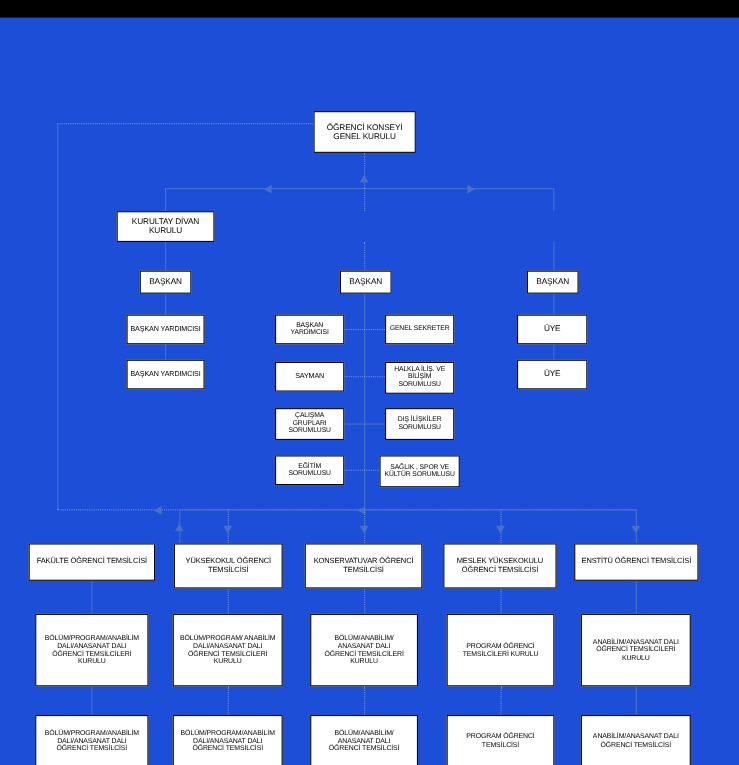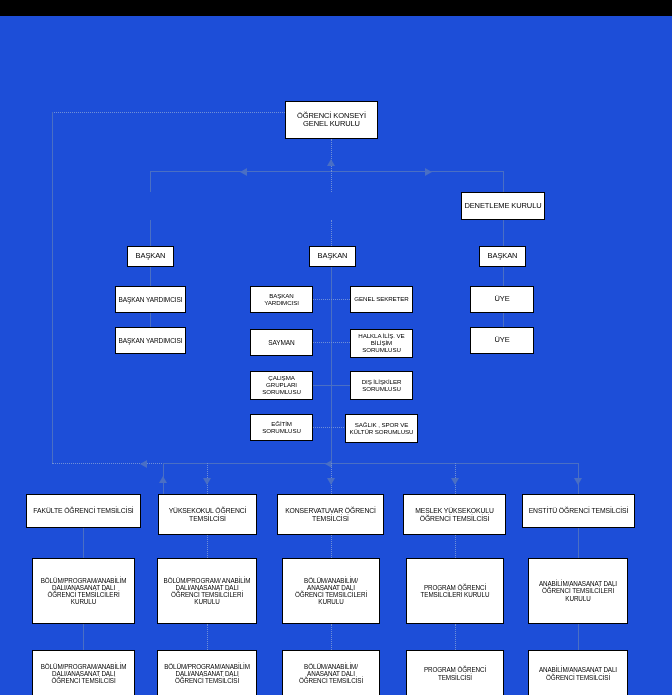--- a/index.html
+++ b/index.html
@@ -143,22 +143,22 @@
   <div class="conn v-dot" style="left:207px; top:608px; height:26px;"></div>
   <div class="conn v-dot" style="left:331px; top:608px; height:26px;"></div>
   <div class="conn v-dot" style="left:455px; top:608px; height:26px;"></div>
   <div class="conn v-solid" style="left:578px; top:608px; height:26px;"></div>
 
   <div class="node" style="left:285px; top:85px; width:93px; height:38px; font-size:7.5px;">
     <span>ÖĞRENCİ KONSEYİ
 GENEL KURULU</span>
   </div>
 
-  <div class="node" style="left:461px; top:176px; width:84px; height:28px; font-size:7.5px;">
-    <span>DENETLEME KURULU</span>
+  <div class="node" style="left:106px; top:176px; width:89px; height:28px; font-size:7.5px;">
+    <span>KURULTAY DİVAN KURULU</span>
   </div>
 
   <div class="node" style="left:127px; top:230px; width:47px; height:21px; font-size:7.5px;">
     <span>BAŞKAN</span>
   </div>
   <div class="node" style="left:309px; top:230px; width:47px; height:21px; font-size:7.5px;">
     <span>BAŞKAN</span>
   </div>
   <div class="node" style="left:479px; top:230px; width:47px; height:21px; font-size:7.5px;">
     <span>BAŞKAN</span>

